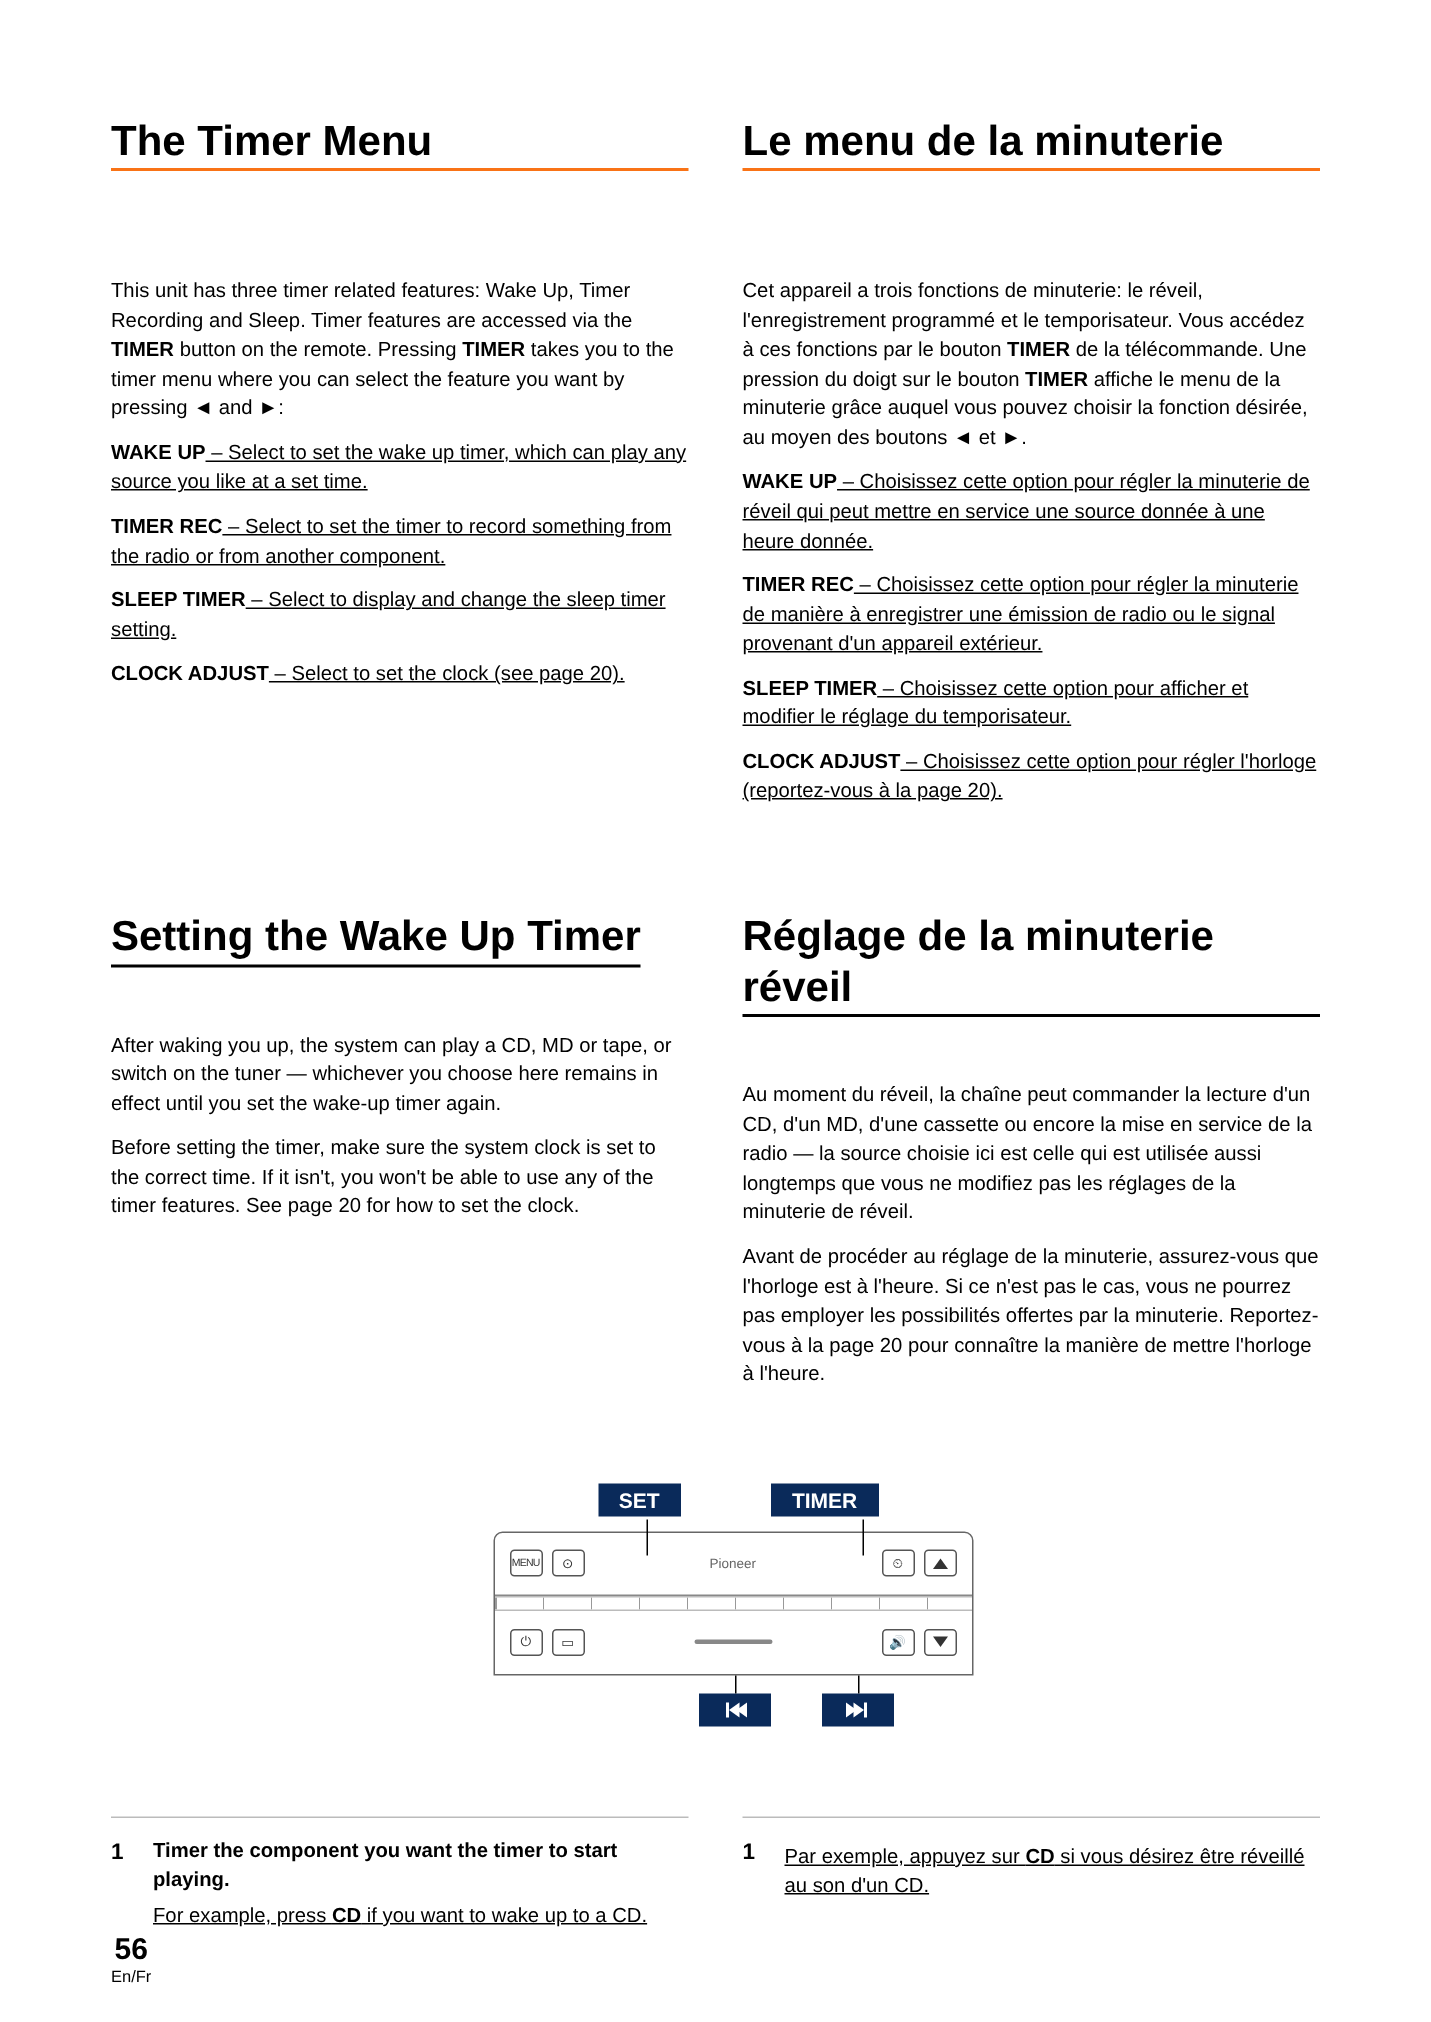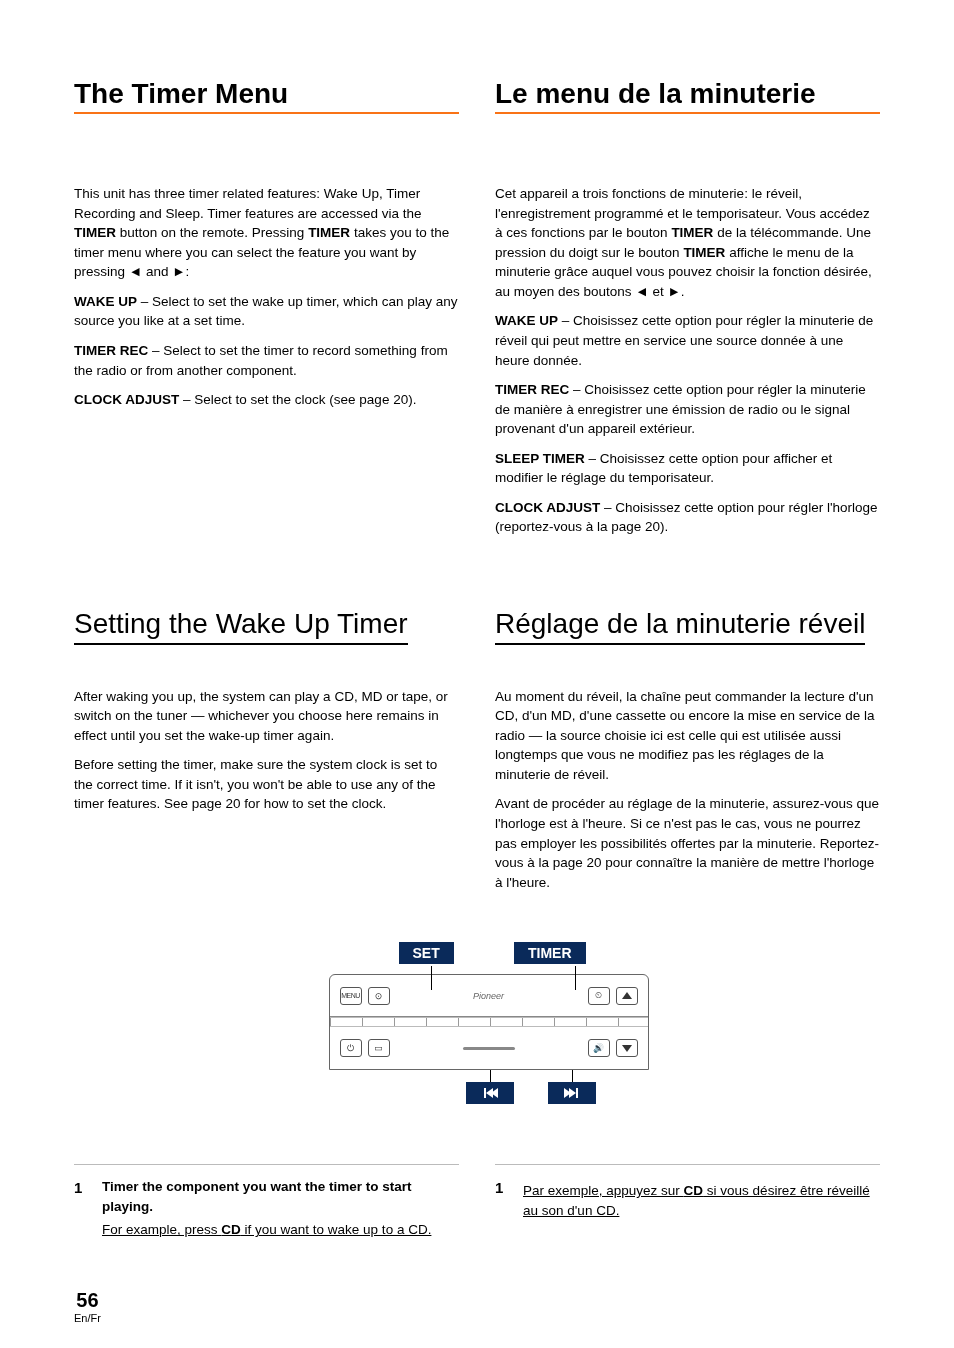--- a/index.html
+++ b/index.html
@@ -26,21 +26,21 @@
     font-size: 28px;
     font-weight: bold;
     border-bottom: 2px solid #f97316;
     padding-bottom: 2px;
     margin-bottom: 70px;
     display: inline-block;
     width: 100%;
   }
   h1.setting-title {
     font-size: 28px;
-    font-weight: normal;
+    font-weight: bold;
     border-bottom: 2px solid #000;
     padding-bottom: 2px;
     display: inline-block;
   }
   .setting-title-wrap {
     border-bottom: 2px solid transparent;
     margin-bottom: 40px;
     line-height: 1.2;
   }
   .col .para {
@@ -51,30 +51,31 @@
   .dlist {
     font-size: 13.5px;
     line-height: 1.45;
   }
   .dlist .term {
     font-weight: bold;
     display: inline;
   }
   .dlist .def {
     display: inline;
+    text-decoration: underline;
   }
   .dlist .item {
     margin-bottom: 10px;
   }
   .spacer-lg { height: 60px; }
 
   
   .remote-wrap {
     width: 297px;
-    margin: 40px auto 60px auto;
+    margin: 53px auto 60px auto;
     position: relative;
   }
   .label-row {
     display: flex;
     justify-content: space-between;
     padding: 0 30px 0 60px;
     margin-bottom: 10px;
   }
   .key-label {
     background: #0a2a5a;
@@ -121,21 +122,21 @@
     display: flex;
     align-items: center;
     justify-content: center;
     font-size: 9px;
     color: #333;
     background: #fff;
   }
   .btn.small-text { font-size: 7px; letter-spacing: -0.5px; }
   .triangle-up::before { content: ""; display: block; border-left: 5px solid transparent; border-right: 5px solid transparent; border-bottom: 7px solid #333; }
   .triangle-down::before { content: ""; display: block; border-left: 5px solid transparent; border-right: 5px solid transparent; border-top: 7px solid #333; }
-  .logo-text { font-size: 9px; font-style: italic; color: #666; flex:1; text-align:center; }
+  .logo-text { font-size: 9px; color: #666; flex:1; text-align:center; }
   .slot { width: 52px; height: 3px; background: #888; border-radius: 2px; }
   .left-group, .right-group { display:flex; gap:6px; align-items:center; }
 
   .nav-row {
     display: flex;
     justify-content: flex-end;
     gap: 34px;
     padding-right: 30px;
     margin-top: 12px;
   }
@@ -207,20 +208,21 @@
       <h1 class="section-title">Le menu de la minuterie</h1>
     </div>
   </div>
 
   <div class="two-col">
     <div class="col">
       <p class="para">This unit has three timer related features: Wake Up, Timer Recording and Sleep. Timer features are accessed via the <span class="strong-inline">TIMER</span> button on the remote. Pressing <span class="strong-inline">TIMER</span> takes you to the timer menu where you can select the feature you want by pressing ◄ and ►:</p>
       <div class="dlist">
         <div class="item"><span class="term">WAKE UP</span><span class="def"> – Select to set the wake up timer, which can play any source you like at a set time.</span></div>
         <div class="item"><span class="term">TIMER REC</span><span class="def"> – Select to set the timer to record something from the radio or from another component.</span></div>
+        <div class="item"><span class="term">SLEEP TIMER</span><span class="def"> – Select to display and change the sleep timer setting.</span></div>
         <div class="item"><span class="term">CLOCK ADJUST</span><span class="def"> – Select to set the clock (see page 20).</span></div>
       </div>
     </div>
     <div class="col">
       <p class="para">Cet appareil a trois fonctions de minuterie: le réveil, l'enregistrement programmé et le temporisateur. Vous accédez à ces fonctions par le bouton <span class="strong-inline">TIMER</span> de la télécommande. Une pression du doigt sur le bouton <span class="strong-inline">TIMER</span> affiche le menu de la minuterie grâce auquel vous pouvez choisir la fonction désirée, au moyen des boutons ◄ et ►.</p>
       <div class="dlist">
         <div class="item"><span class="term">WAKE UP</span><span class="def"> – Choisissez cette option pour régler la minuterie de réveil qui peut mettre en service une source donnée à une heure donnée.</span></div>
         <div class="item"><span class="term">TIMER REC</span><span class="def"> – Choisissez cette option pour régler la minuterie de manière à enregistrer une émission de radio ou le signal provenant d'un appareil extérieur.</span></div>
         <div class="item"><span class="term">SLEEP TIMER</span><span class="def"> – Choisissez cette option pour afficher et modifier le réglage du temporisateur.</span></div>
         <div class="item"><span class="term">CLOCK ADJUST</span><span class="def"> – Choisissez cette option pour régler l'horloge (reportez-vous à la page 20).</span></div>

